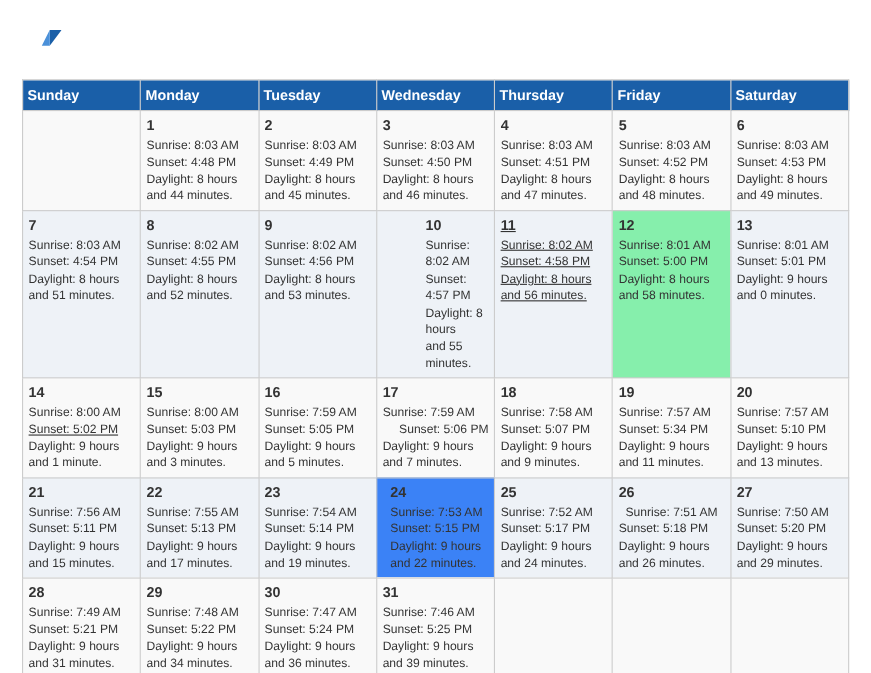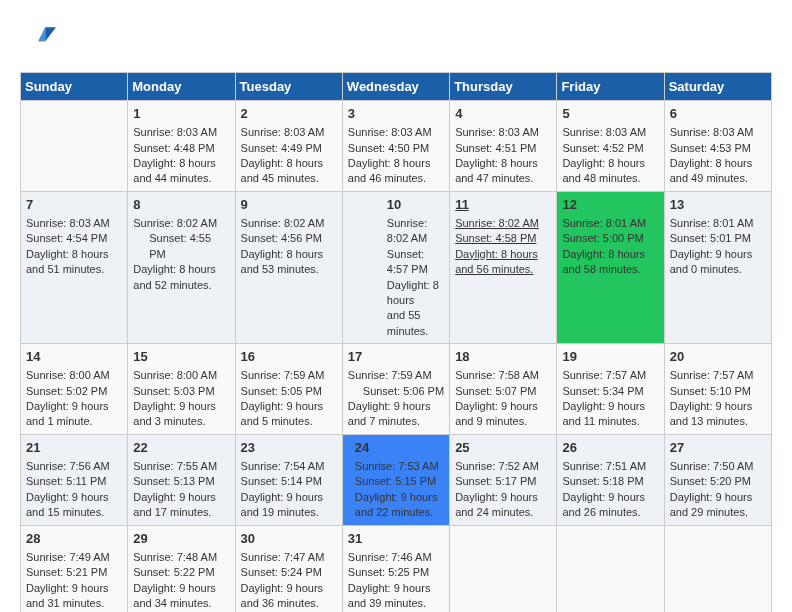--- a/index.html
+++ b/index.html
@@ -160,21 +160,21 @@
         <td style="background: rgb(238, 242, 247);">
           <span class="day-num">7</span>
           <span style="display: block;">Sunrise: 8:03 AM</span>
           <span style="display: block;">Sunset: 4:54 PM</span>
           <span style="display: block;">Daylight: 8 hours</span>
           <span style="display: block;">and 51 minutes.</span>
         </td>
         <td style="background: rgb(238, 242, 247);">
           <span class="day-num">8</span>
           <span style="display: block;">Sunrise: 8:02 AM</span>
-          <span style="display: block; margin-left: 16px;">Sunset: 4:55 PM</span>
+          <span style="display: block;">Sunset: 4:55 PM</span>
           <span style="display: block;">Daylight: 8 hours</span>
           <span style="display: block;">and 52 minutes.</span>
         </td>
         <td style="background: rgb(238, 242, 247);">
           <span class="day-num">9</span>
           <span style="display: block;">Sunrise: 8:02 AM</span>
           <span style="display: block;">Sunset: 4:56 PM</span>
           <span style="display: block;">Daylight: 8 hours</span>
           <span style="display: block;">and 53 minutes.</span>
         </td>
@@ -185,40 +185,40 @@
           <span style="display: block;">Daylight: 8 hours</span>
           <span style="display: block;">and 55 minutes.</span>
         </td>
         <td style="background: rgb(238, 242, 247); text-decoration: underline;">
           <span class="day-num">11</span>
           <span style="display: block;">Sunrise: 8:02 AM</span>
           <span style="display: block;">Sunset: 4:58 PM</span>
           <span style="display: block;">Daylight: 8 hours</span>
           <span style="display: block;">and 56 minutes.</span>
         </td>
-        <td style="background: #22c55e;">
+        <td style="background: #86efac;">
           <span class="day-num">12</span>
           <span style="display: block;">Sunrise: 8:01 AM</span>
           <span style="display: block;">Sunset: 5:00 PM</span>
           <span style="display: block;">Daylight: 8 hours</span>
           <span style="display: block;">and 58 minutes.</span>
         </td>
         <td style="background: rgb(238, 242, 247);">
           <span class="day-num">13</span>
           <span style="display: block;">Sunrise: 8:01 AM</span>
           <span style="display: block;">Sunset: 5:01 PM</span>
           <span style="display: block;">Daylight: 9 hours</span>
           <span style="display: block;">and 0 minutes.</span>
         </td>
       </tr>
       <tr style="background: rgb(255, 255, 255);">
         <td>
           <span class="day-num">14</span>
           <span style="display: block;">Sunrise: 8:00 AM</span>
-          <span style="display: block;">Sunset: 5:02 PM</span>
+          <span style="display: block; text-decoration: underline;">Sunset: 5:02 PM</span>
           <span style="display: block;">Daylight: 9 hours</span>
           <span style="display: block;">and 1 minute.</span>
         </td>
         <td>
           <span class="day-num">15</span>
           <span style="display: block;">Sunrise: 8:00 AM</span>
           <span style="display: block;">Sunset: 5:03 PM</span>
           <span style="display: block;">Daylight: 9 hours</span>
           <span style="display: block;">and 3 minutes.</span>
         </td>
@@ -289,21 +289,21 @@
         </td>
         <td style="background: rgb(238, 242, 247);">
           <span class="day-num">25</span>
           <span style="display: block;">Sunrise: 7:52 AM</span>
           <span style="display: block;">Sunset: 5:17 PM</span>
           <span style="display: block;">Daylight: 9 hours</span>
           <span style="display: block;">and 24 minutes.</span>
         </td>
         <td style="background: rgb(238, 242, 247);">
           <span class="day-num">26</span>
-          <span style="display: block;">Sunrise: 7:51 AM</span>
+          <span style="display: block; text-align: center;">Sunrise: 7:51 AM</span>
           <span style="display: block;">Sunset: 5:18 PM</span>
           <span style="display: block;">Daylight: 9 hours</span>
           <span style="display: block;">and 26 minutes.</span>
         </td>
         <td style="background: rgb(238, 242, 247);">
           <span class="day-num">27</span>
           <span style="display: block;">Sunrise: 7:50 AM</span>
           <span style="display: block;">Sunset: 5:20 PM</span>
           <span style="display: block;">Daylight: 9 hours</span>
           <span style="display: block;">and 29 minutes.</span>

